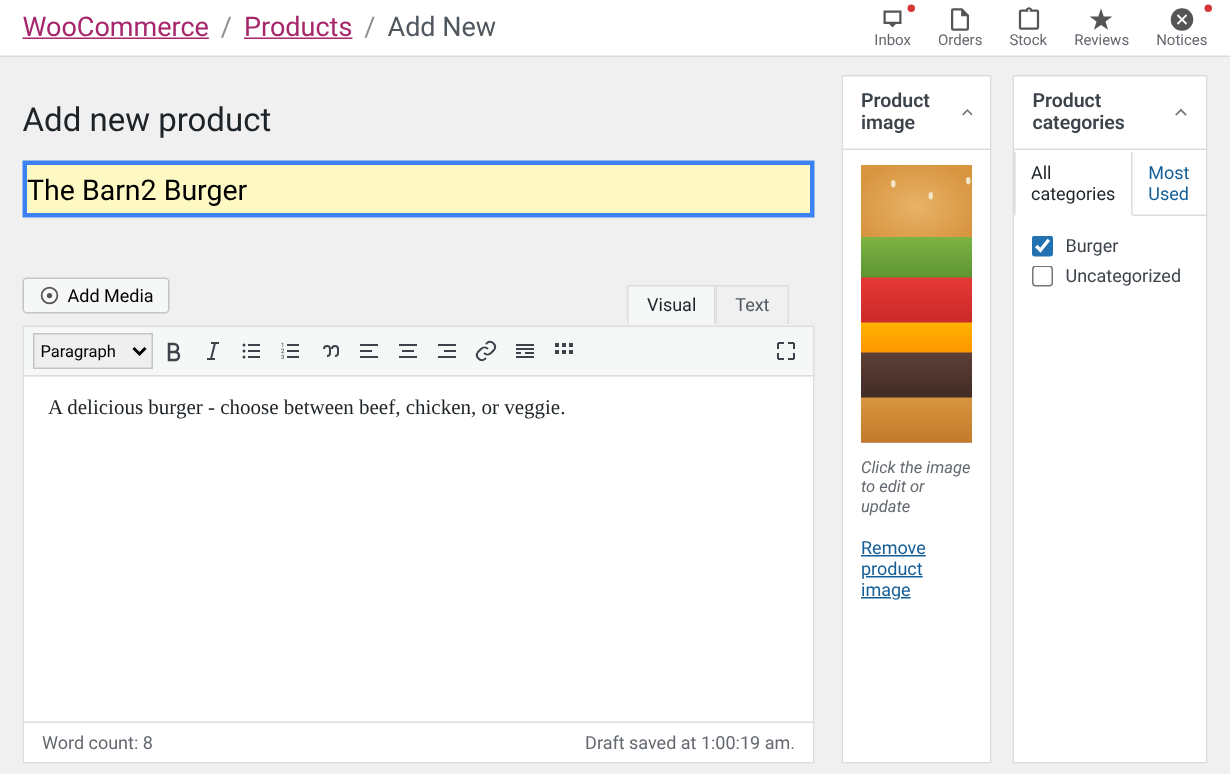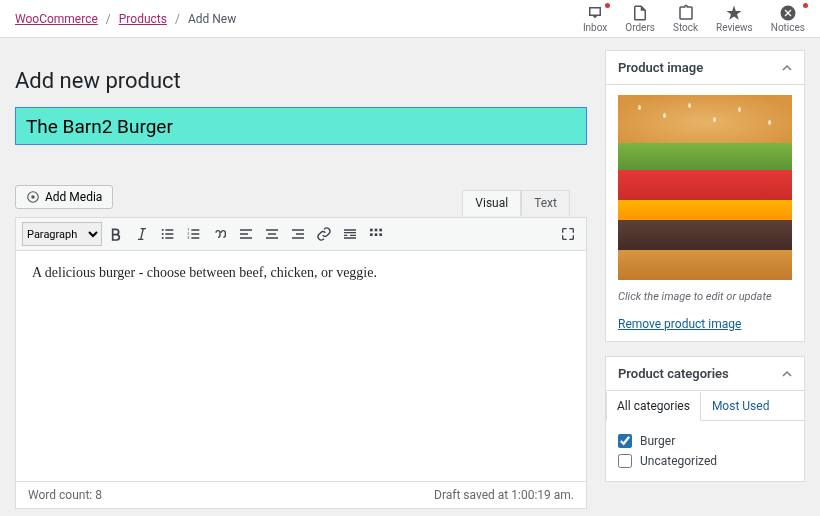--- a/index.html
+++ b/index.html
@@ -1,42 +1,42 @@
 <!DOCTYPE html>
 <html><head>
 <meta charset="utf-8">
 <style>
 *{box-sizing:border-box;margin:0;padding:0;font-family:-apple-system,BlinkMacSystemFont,"Segoe UI",Roboto,sans-serif}
 body{background:#f0f0f1;width:820px;height:516px;overflow:hidden;color:#3c434a;font-size:13px}
 .topbar{background:#fff;height:38px;border-bottom:1px solid #dcdcde;display:flex;align-items:center;padding:0 15px}
-.breadcrumb{display:flex;gap:8px;font-size:12px}
+.breadcrumb{display:flex;gap:8px;font-size:18px}
 .breadcrumb a{color:#a7266b;text-decoration:underline}
 .breadcrumb .sep{color:#8c8f94}
 .breadcrumb .current{color:#50575e}
 .toptabs{margin-left:auto;display:flex;gap:18px}
 .toptab{display:flex;flex-direction:column;align-items:center;font-size:10px;color:#646970;position:relative;cursor:pointer}
 .toptab svg{width:18px;height:18px;fill:#555}
 .toptab .dot{position:absolute;top:-1px;right:-3px;width:5px;height:5px;background:#d63638;border-radius:50%}
 .page{padding:12px 15px;display:flex;gap:18px}
 .main{flex:1;min-width:0}
 h1{font-size:22px;font-weight:400;color:#1d2327;margin:18px 0 14px}
-.title-input{width:100%;font-size:19px;padding:6px 10px;border:1px solid #3b82f6;background:#5eead4;height:38px}
+.title-input{width:100%;font-size:19px;padding:6px 0;border:3px solid #3b82f6;background:#fef9c3;height:38px}
 .media-btn{margin-top:40px;background:#f6f7f7;border:1px solid #c3c4c7;padding:4px 10px;font-size:12px;border-radius:3px;display:inline-flex;align-items:center;gap:5px;cursor:pointer}
 .editor-wrap{border:1px solid #dcdcde;background:#fff;margin-top:8px;position:relative}
 .editor-tabs{position:absolute;top:-28px;right:16px;display:flex}
 .editor-tab{padding:5px 12px;font-size:12px;background:#f0f0f1;border:1px solid #dcdcde;border-bottom:none;color:#50575e;cursor:pointer}
 .editor-tab.active{background:#f6f7f7;border-bottom:1px solid #f6f7f7;position:relative;z-index:2;color:#1d2327}
 .toolbar{background:#f6f7f7;border-bottom:1px solid #dcdcde;padding:4px 6px;display:flex;align-items:center;gap:2px}
 .toolbar select{font-size:11px;height:24px;width:80px;border:1px solid #c3c4c7}
 .tbtn{width:24px;height:24px;display:flex;align-items:center;justify-content:center;cursor:pointer;border-radius:2px}
 .tbtn svg{width:16px;height:16px;fill:#3c434a}
 .toolbar .spacer{flex:1}
 .editor-content{padding:14px 16px;min-height:230px;font-family:Georgia,serif;font-size:14px;color:#1d2327}
 .editor-footer{border-top:1px solid #dcdcde;padding:6px 12px;display:flex;justify-content:space-between;font-size:12px;color:#646970;background:#fff}
-.sidebar{width:200px;display:flex;flex-direction:column;gap:14px}
+.sidebar{width:244px;display:flex;flex-direction:row;gap:14px}
 .panel{background:#fff;border:1px solid #dcdcde}
 .panel-h{padding:9px 12px;font-size:13px;font-weight:600;display:flex;justify-content:space-between;align-items:center;border-bottom:1px solid #dcdcde;cursor:pointer}
 .panel-h svg{width:10px;height:10px;fill:#787c82}
 .panel-b{padding:10px 12px}
 .product-img{width:100%;height:185px;background:#8b4513;position:relative;overflow:hidden;cursor:pointer}
 .bun-top{position:absolute;top:0;left:0;right:0;height:55px;background:radial-gradient(ellipse at center,#e8b368 0%,#d89540 80%);border-radius:0 0 8px 8px}
 .sesame{position:absolute;width:3px;height:5px;background:#f5e6c8;border-radius:50%}
 .lettuce{position:absolute;top:48px;left:0;right:0;height:35px;background:linear-gradient(#7cb342,#558b2f)}
 .tomato{position:absolute;top:75px;left:0;right:0;height:35px;background:linear-gradient(#e53935,#c62828)}
 .cheese{position:absolute;top:105px;left:0;right:0;height:25px;background:linear-gradient(#ffb300,#ff8f00)}

